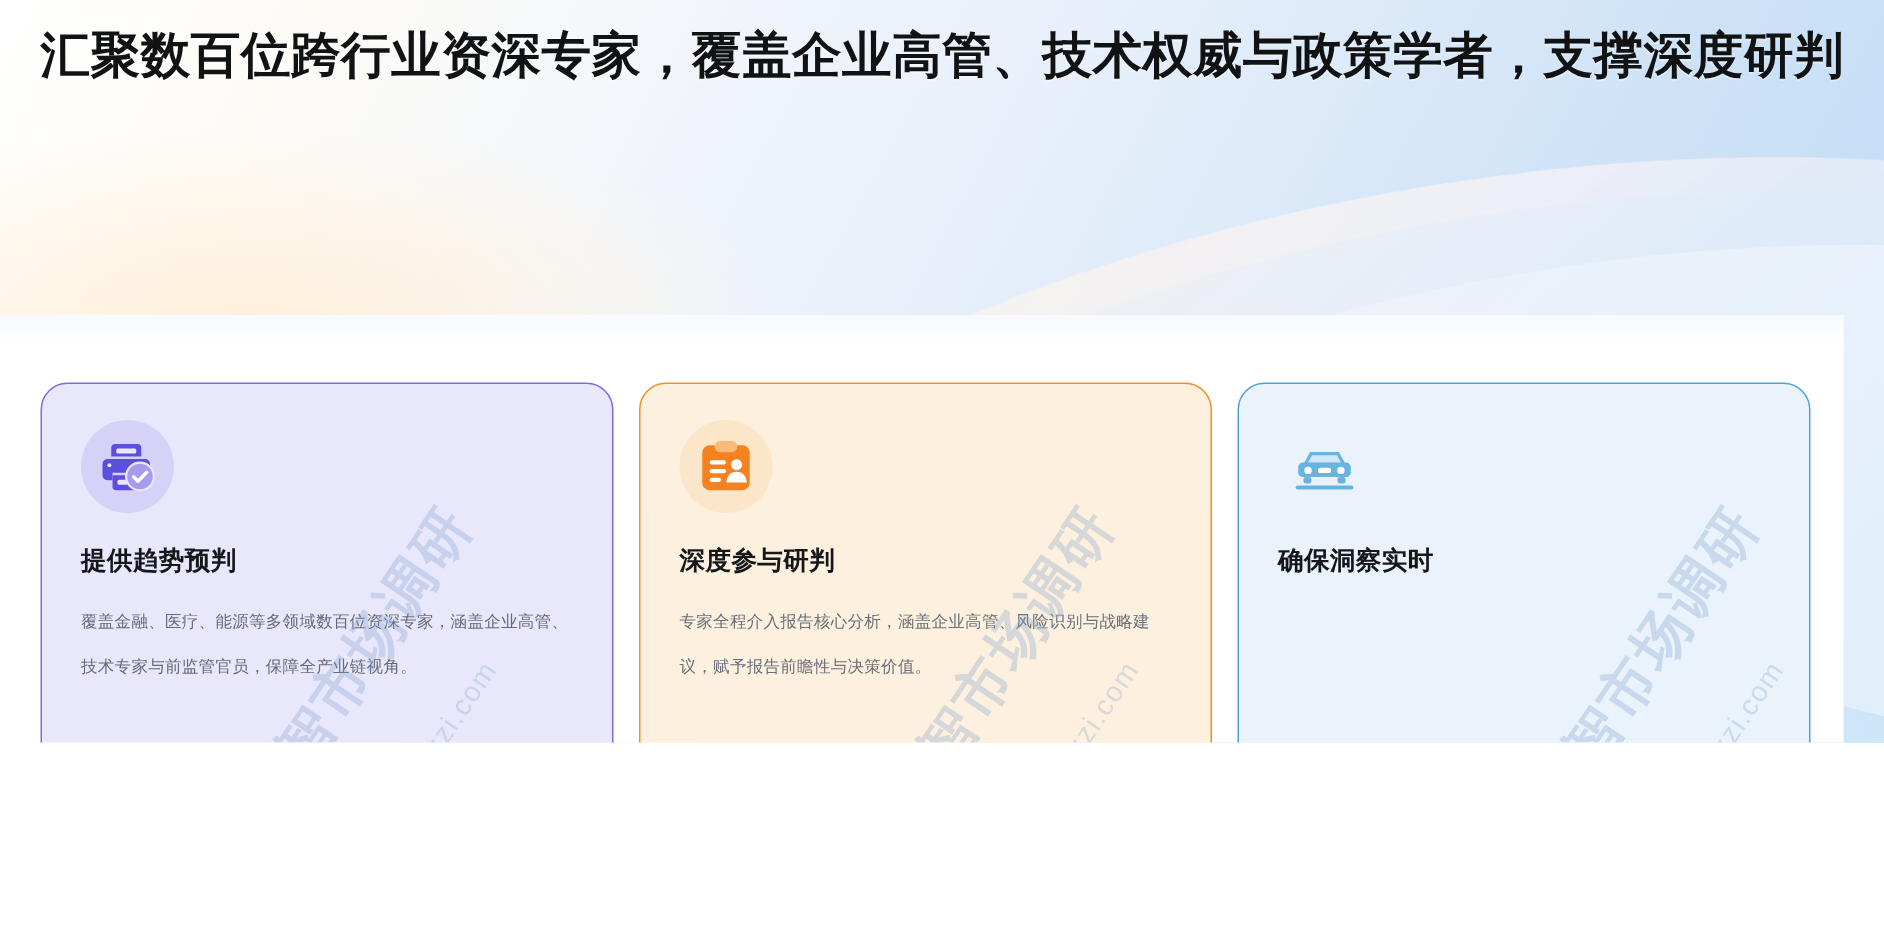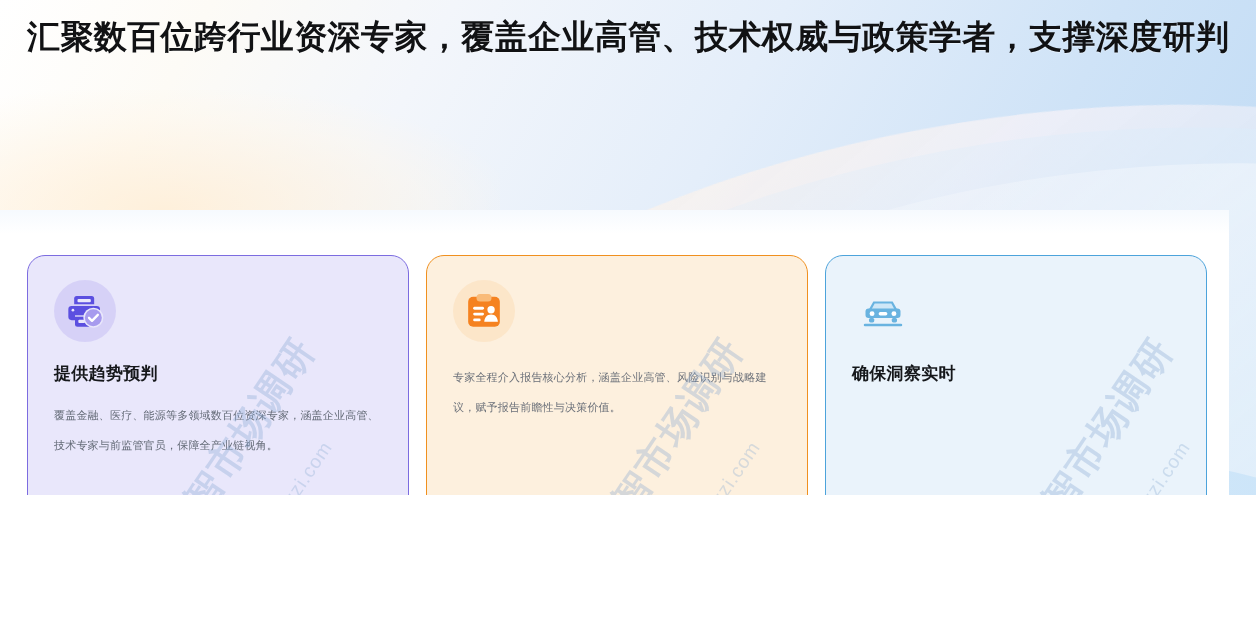--- a/index.html
+++ b/index.html
@@ -260,20 +260,21 @@
         <svg width="40" height="40" viewBox="0 0 48 48" aria-hidden="true">
           <rect x="5" y="7" width="38" height="36" rx="6" fill="#f58220"></rect>
           <rect x="15" y="3.5" width="18" height="9" rx="4.2" fill="#f9bb79"></rect>
           <rect x="11" y="19" width="13" height="3.4" rx="1.7" fill="#ffffff"></rect>
           <rect x="11" y="26" width="13" height="3.4" rx="1.7" fill="#ffffff"></rect>
           <rect x="11" y="33" width="9" height="3.4" rx="1.7" fill="#ffffff"></rect>
           <circle cx="32.5" cy="22.5" r="4.4" fill="#ffffff"></circle>
           <path d="M32.5 28.2c-5 0-7.6 3.4-8.2 8.6h16.4c-0.6-5.2-3.2-8.6-8.2-8.6z" fill="#ffffff"></path>
         </svg>
       </div>
+      <h3 class="card-title">深度参与研判</h3>
       <p class="card-desc">专家全程介入报告核心分析，涵盖企业高管、风险识别与战略建议，赋予报告前瞻性与决策价值。</p>
     </div>
 
     <div class="card blue">
       <div class="icon-wrap">
         <svg width="42" height="42" viewBox="0 0 48 48" aria-hidden="true">
           <path d="M13 13h22l5 9H8l5-9z" fill="#69b3e0"></path>
           <path d="M14.5 15.5h19l3.4 6.3H11.1l3.4-6.3z" fill="#cfe7f7"></path>
           <rect x="4" y="21" width="40" height="11" rx="3.5" fill="#69b3e0"></rect>
           <circle cx="11.5" cy="27" r="2.8" fill="#ffffff"></circle>

